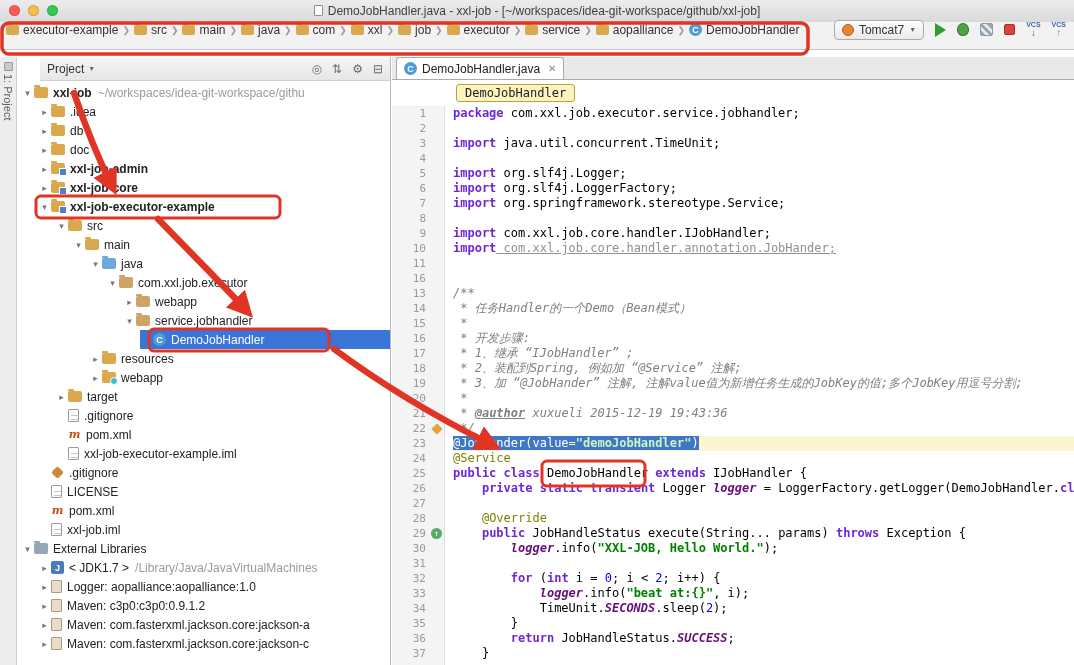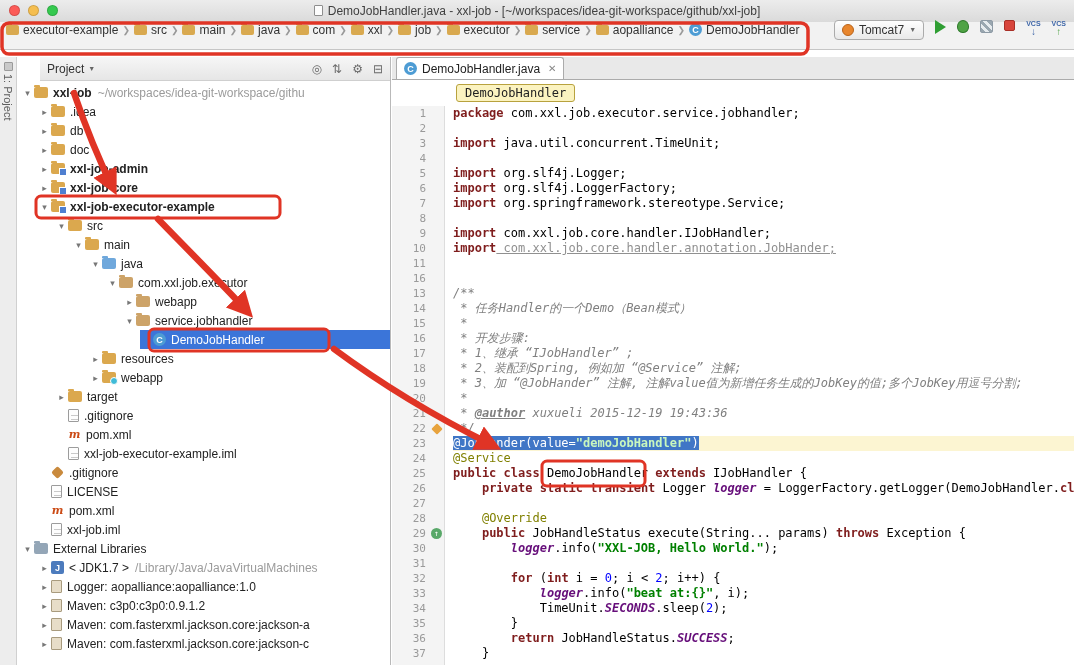--- a/index.html
+++ b/index.html
@@ -26,21 +26,21 @@
     display:flex; align-items:center; padding:0 8px 12px 4px; }
   .breadcrumbs { display:flex; align-items:center; gap:2px; font-size:12px; color:#333;
     overflow:hidden; white-space:nowrap; max-width:812px; }
   .crumb { display:flex; align-items:center; gap:4px; padding:1px 2px; border-radius:3px; }
   .crumb-sep { color:#999; font-size:9px; }
   .mini-icon.folder { width:13px; height:10px; background:#D9A94F; border-radius:2px; position:relative; flex:none; }
   .mini-icon.folder::before { content:""; position:absolute; top:-2px; left:0; width:6px; height:2px;
     background:#D9A94F; border-radius:1px 1px 0 0; }
   .mini-icon.class { width:13px; height:13px; border-radius:50%; background:#4D9CD4; color:#fff;
     font-size:9px; font-weight:bold; display:inline-flex; align-items:center; justify-content:center; flex:none; }
-  .run-area { margin-left:auto; display:flex; align-items:flex-start; gap:11px; }
+  .run-area { margin-left:auto; display:flex; align-items:center; gap:11px; }
   .run-combo { display:flex; align-items:center; gap:5px; border:1px solid #ABABAB; border-radius:4px;
     background:linear-gradient(#FEFEFE,#E9E9E9); padding:2px 7px; font-size:12px; color:#333; }
   .tomcat-icon { width:12px; height:12px; border-radius:50%; background:#E8862D; border:1px solid #B9641B; }
   .combo-caret { font-size:7px; color:#666; }
   .play-button { width:0; height:0; border-left:11px solid #2F9E33; border-top:7px solid transparent; border-bottom:7px solid transparent; }
   .debug-icon { width:12px; height:13px; border-radius:50% 50% 46% 46%; background:#4FA345; border:1px solid #2F7A2C; }
   .coverage-icon { width:13px; height:13px; border:1px solid #8D9AA5; border-radius:2px;
     background:repeating-linear-gradient(45deg,#9AA7B0 0 3px,#E6EBEE 3px 6px); }
   .stop-button { width:11px; height:11px; background:#D8453C; border-radius:2px; border:1px solid #A82F27; }
   .vcs-badge { display:flex; flex-direction:column; align-items:center; line-height:1;
@@ -110,21 +110,21 @@
   .gut-row { height:15px; display:flex; align-items:center; justify-content:flex-end; }
   .lnum { text-align:right; font-size:11px; color:#9A9A9A; padding-right:3px; }
   .gmark { width:15px; height:15px; flex:none; display:flex; align-items:center; justify-content:center; }
   .gmark.override::before { content:"↑"; display:block; width:11px; height:11px; border-radius:50%;
     background:#59A869; color:#fff; font-size:8px; line-height:11px; text-align:center; }
   .gmark.bookmark::before { content:""; display:block; width:8px; height:8px; background:#E8A33D;
     transform:rotate(45deg); border-radius:1px; }
   .code-lines { flex:1; white-space:pre; overflow:hidden; padding-left:8px; color:#000; }
   .code-line { height:15px; }
   .code-line.caret { background:#FCF5D2; }
-  .kw { color:#7f1d1d; font-weight:bold; }
+  .kw { color:#6d28d9; font-weight:bold; }
   .str { color:#008000; font-weight:bold; }
   .com { color:#808080; font-style:italic; }
   .ann { color:#808000; }
   .num { color:#0000FF; }
   .sf  { color:#660E7A; font-weight:bold; font-style:italic; }
   .gray { color:#909090;text-decoration:underline; }
   .doctag { color:#808080; font-style:italic; font-weight:bold; text-decoration:underline; }
   .sel { background:#4076C6; color:#FFF; }
   .str.sel { color:#C9F7BE; }
 

